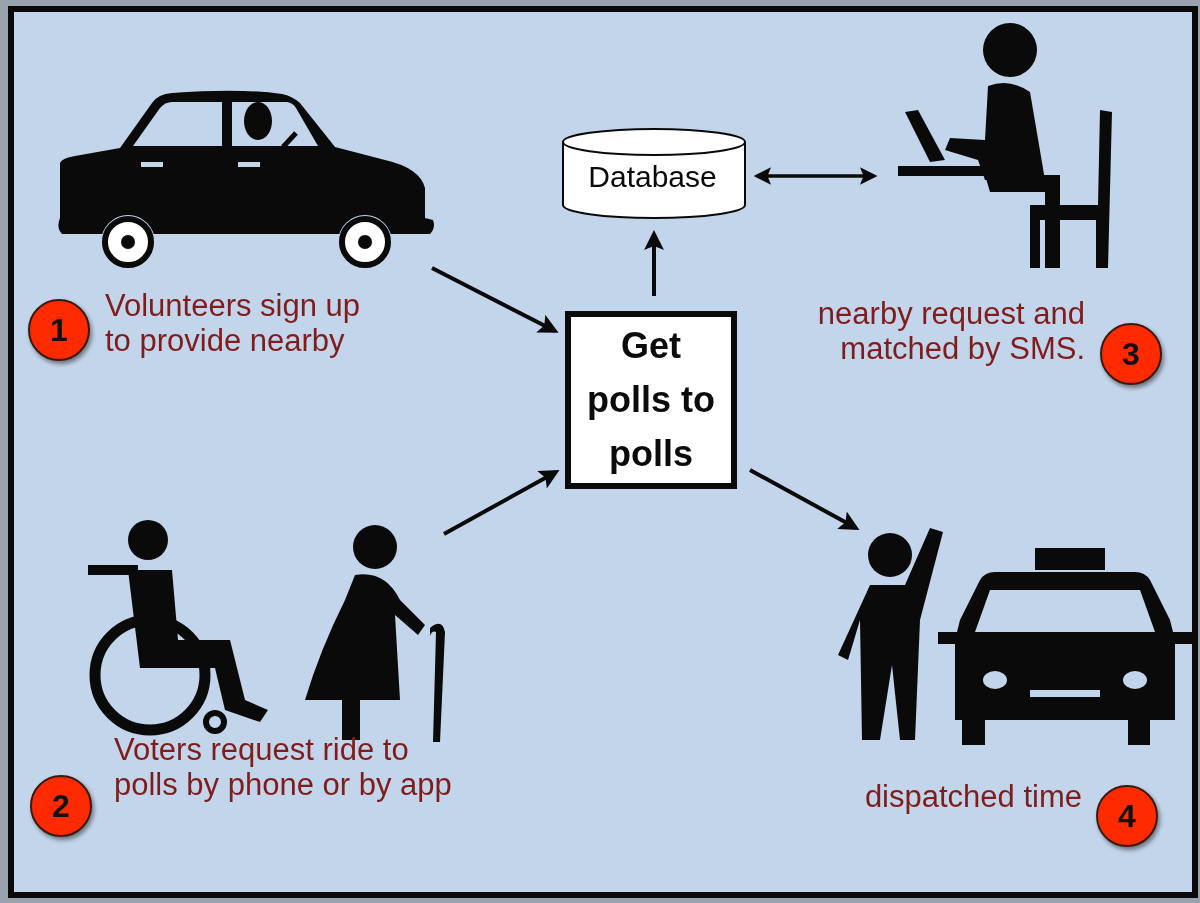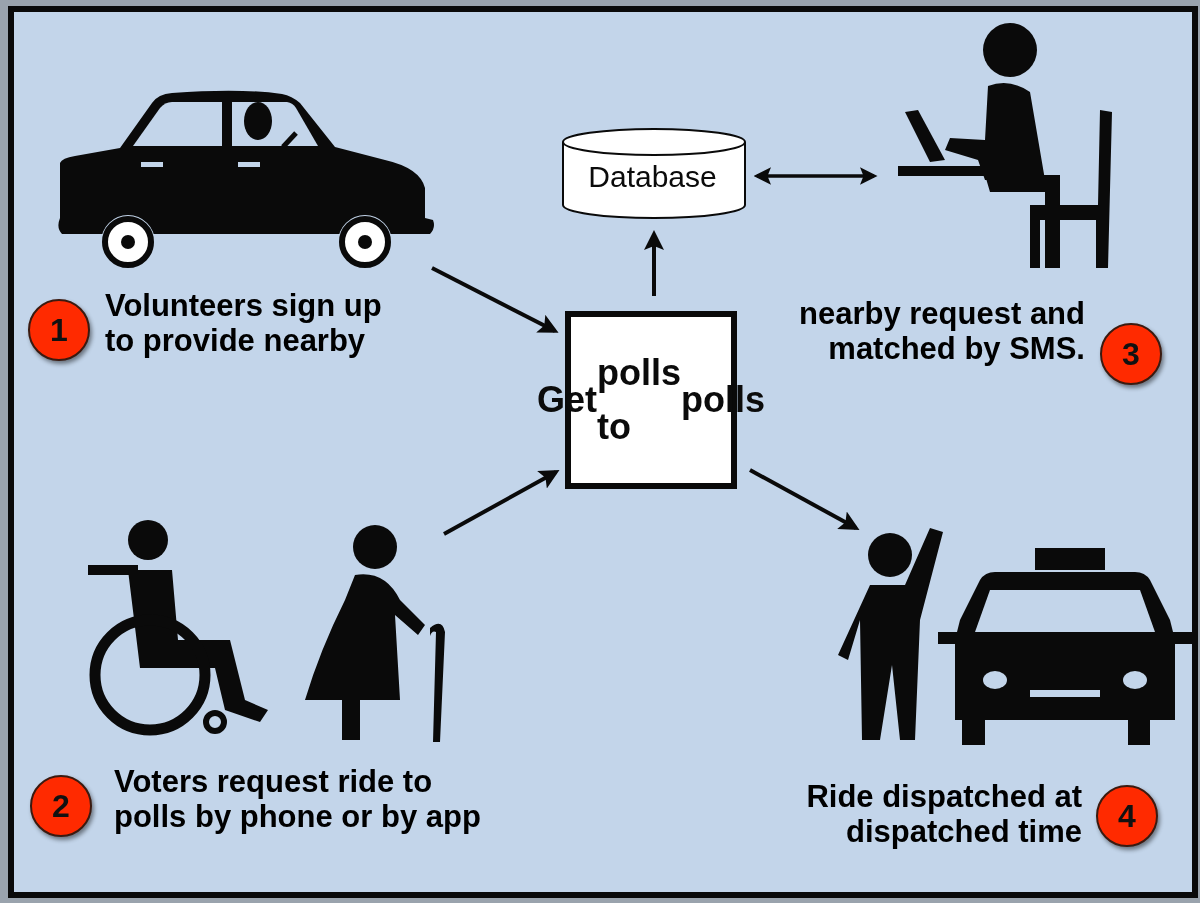--- a/index.html
+++ b/index.html
@@ -1,24 +1,24 @@
 <!DOCTYPE html>
 <html><head>
 <meta charset="utf-8">
 <style>
   html, body { margin:0; padding:0; }
   body { width:1200px; height:903px; background:#9aa3ad; position:relative; overflow:hidden; font-family:"Liberation Sans", sans-serif; }
   #frame { position:absolute; left:8px; top:6px; width:1178px; height:880px; background:#c3d5ea; border:6px solid #0a0a0a; }
-  .label { position:absolute; font-weight:bold; font-size:31px; line-height:35px; color:#000000; white-space:nowrap; }
+  .label { position:absolute; font-weight:normal; font-size:31px; line-height:35px; color:#7f1d1d; white-space:nowrap; }
   .label.right { text-align:right; }
   .badge { position:absolute; width:58px; height:58px; border-radius:50%; background:#ff2a00; border:2px solid #3a1a10;
            box-shadow:2px 3px 4px rgba(0,0,0,0.45); display:flex; align-items:center; justify-content:center;
            font-weight:bold; font-size:32px; color:#111; }
   #center-box { position:absolute; left:565px; top:311px; width:172px; height:178px; background:#fff; border:6px solid #0a0a0a;
-                box-sizing:border-box; display:flex; align-items:center; justify-content:center;
+                box-sizing:border-box; display:flex; flex-direction:column; align-items:center; justify-content:center;
                 font-weight:bold; font-size:36px; line-height:54px; color:#0b0b0b; }
   #db-text { position:absolute; left:560px; top:160px; width:185px; text-align:center; font-weight:normal; font-size:30px; color:#0b0b0b; }
   svg { position:absolute; overflow:visible; }
 </style>
 </head>
 <body>
 
 <div id="frame"></div>
 
 <svg width="1200" height="903" style="left:0;top:0;">
@@ -96,28 +96,27 @@
   <rect x="1172" y="632" width="20" height="12" fill="#0a0a0a"></rect>
 </svg>
 
 <div class="badge" style="left:28px;top:299px;">1</div>
 <div class="label" style="left:105px;top:288px;">
   <div>Volunteers sign up</div>
   <div>to provide nearby</div>
 </div>
 
 <div class="badge" style="left:30px;top:775px;">2</div>
-<div class="label" style="left:114px;top:764px;">
+<div class="label" style="left:114px;top:732px;">
   <div>Voters request ride to</div>
   <div>polls by phone or by app</div>
 </div>
 
 <div class="label right" style="right:115px;top:296px;">
   <div>nearby request and</div>
   <div>matched by SMS.</div>
 </div>
 <div class="badge" style="left:1100px;top:323px;">3</div>
 
 <div class="label right" style="right:118px;top:779px;">
-  <div>Ride dispatched at</div>
   <div>dispatched time</div>
 </div>
 <div class="badge" style="left:1096px;top:785px;">4</div>
 
 </body></html>

